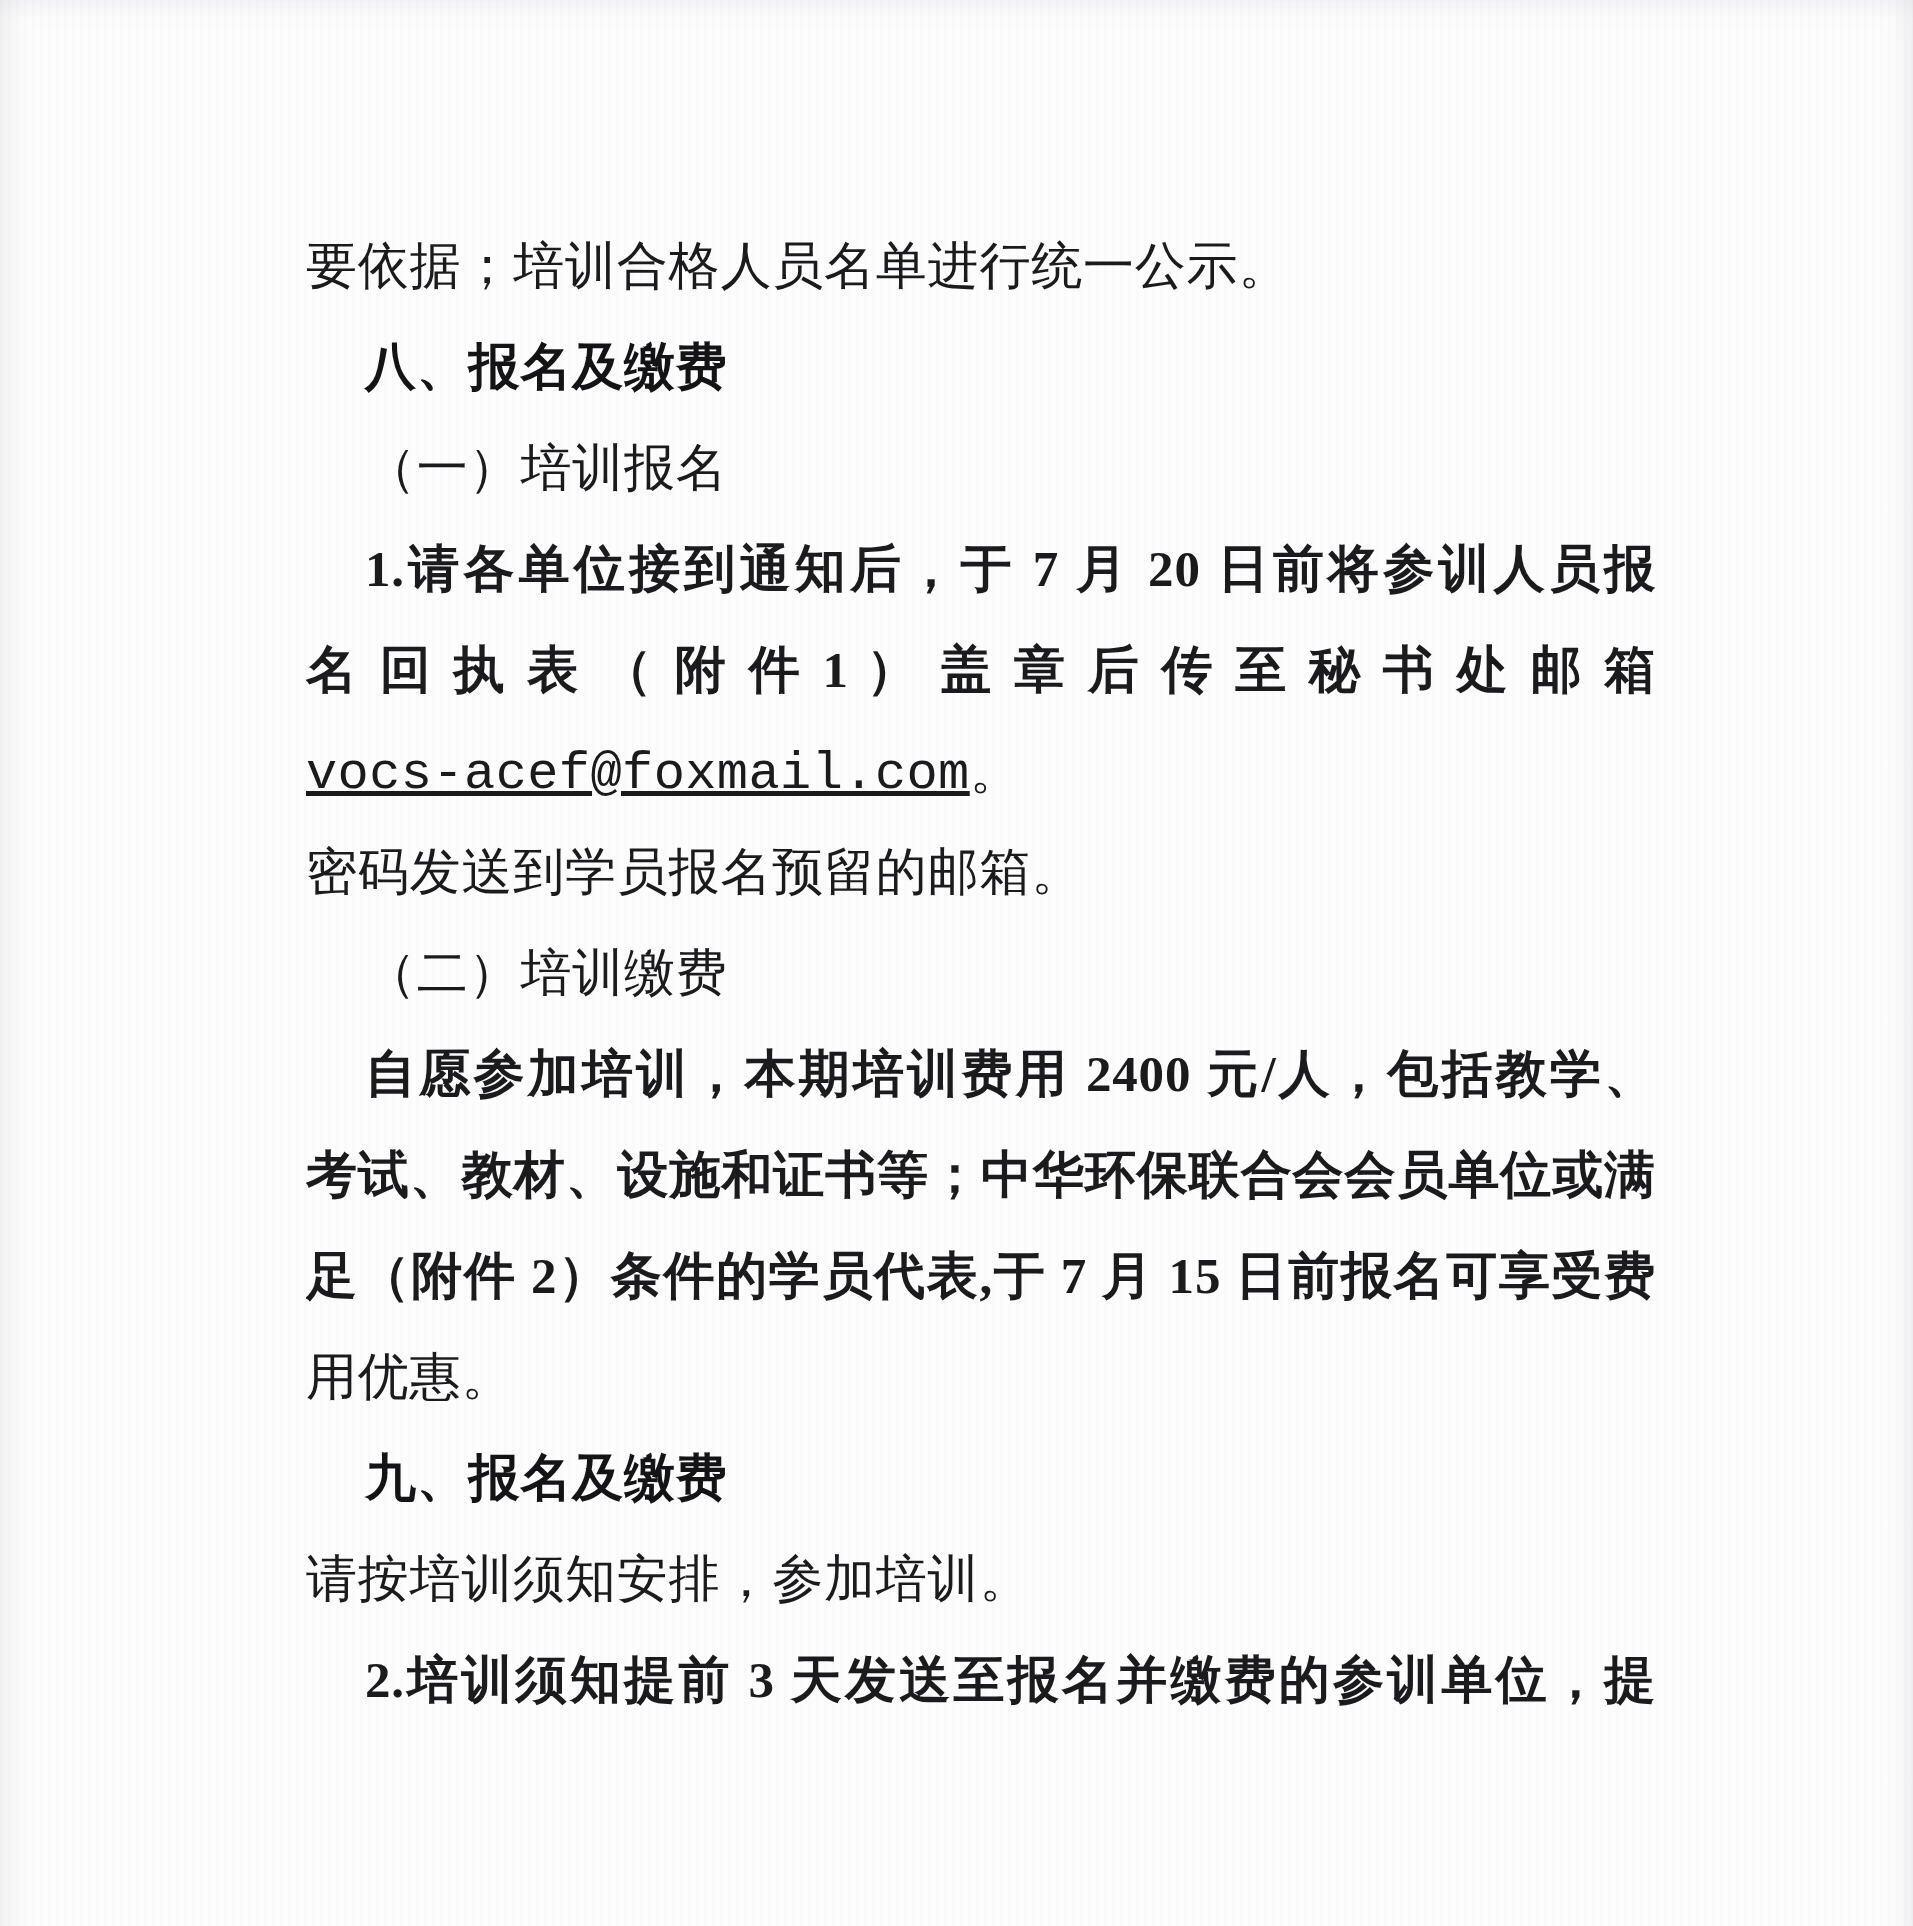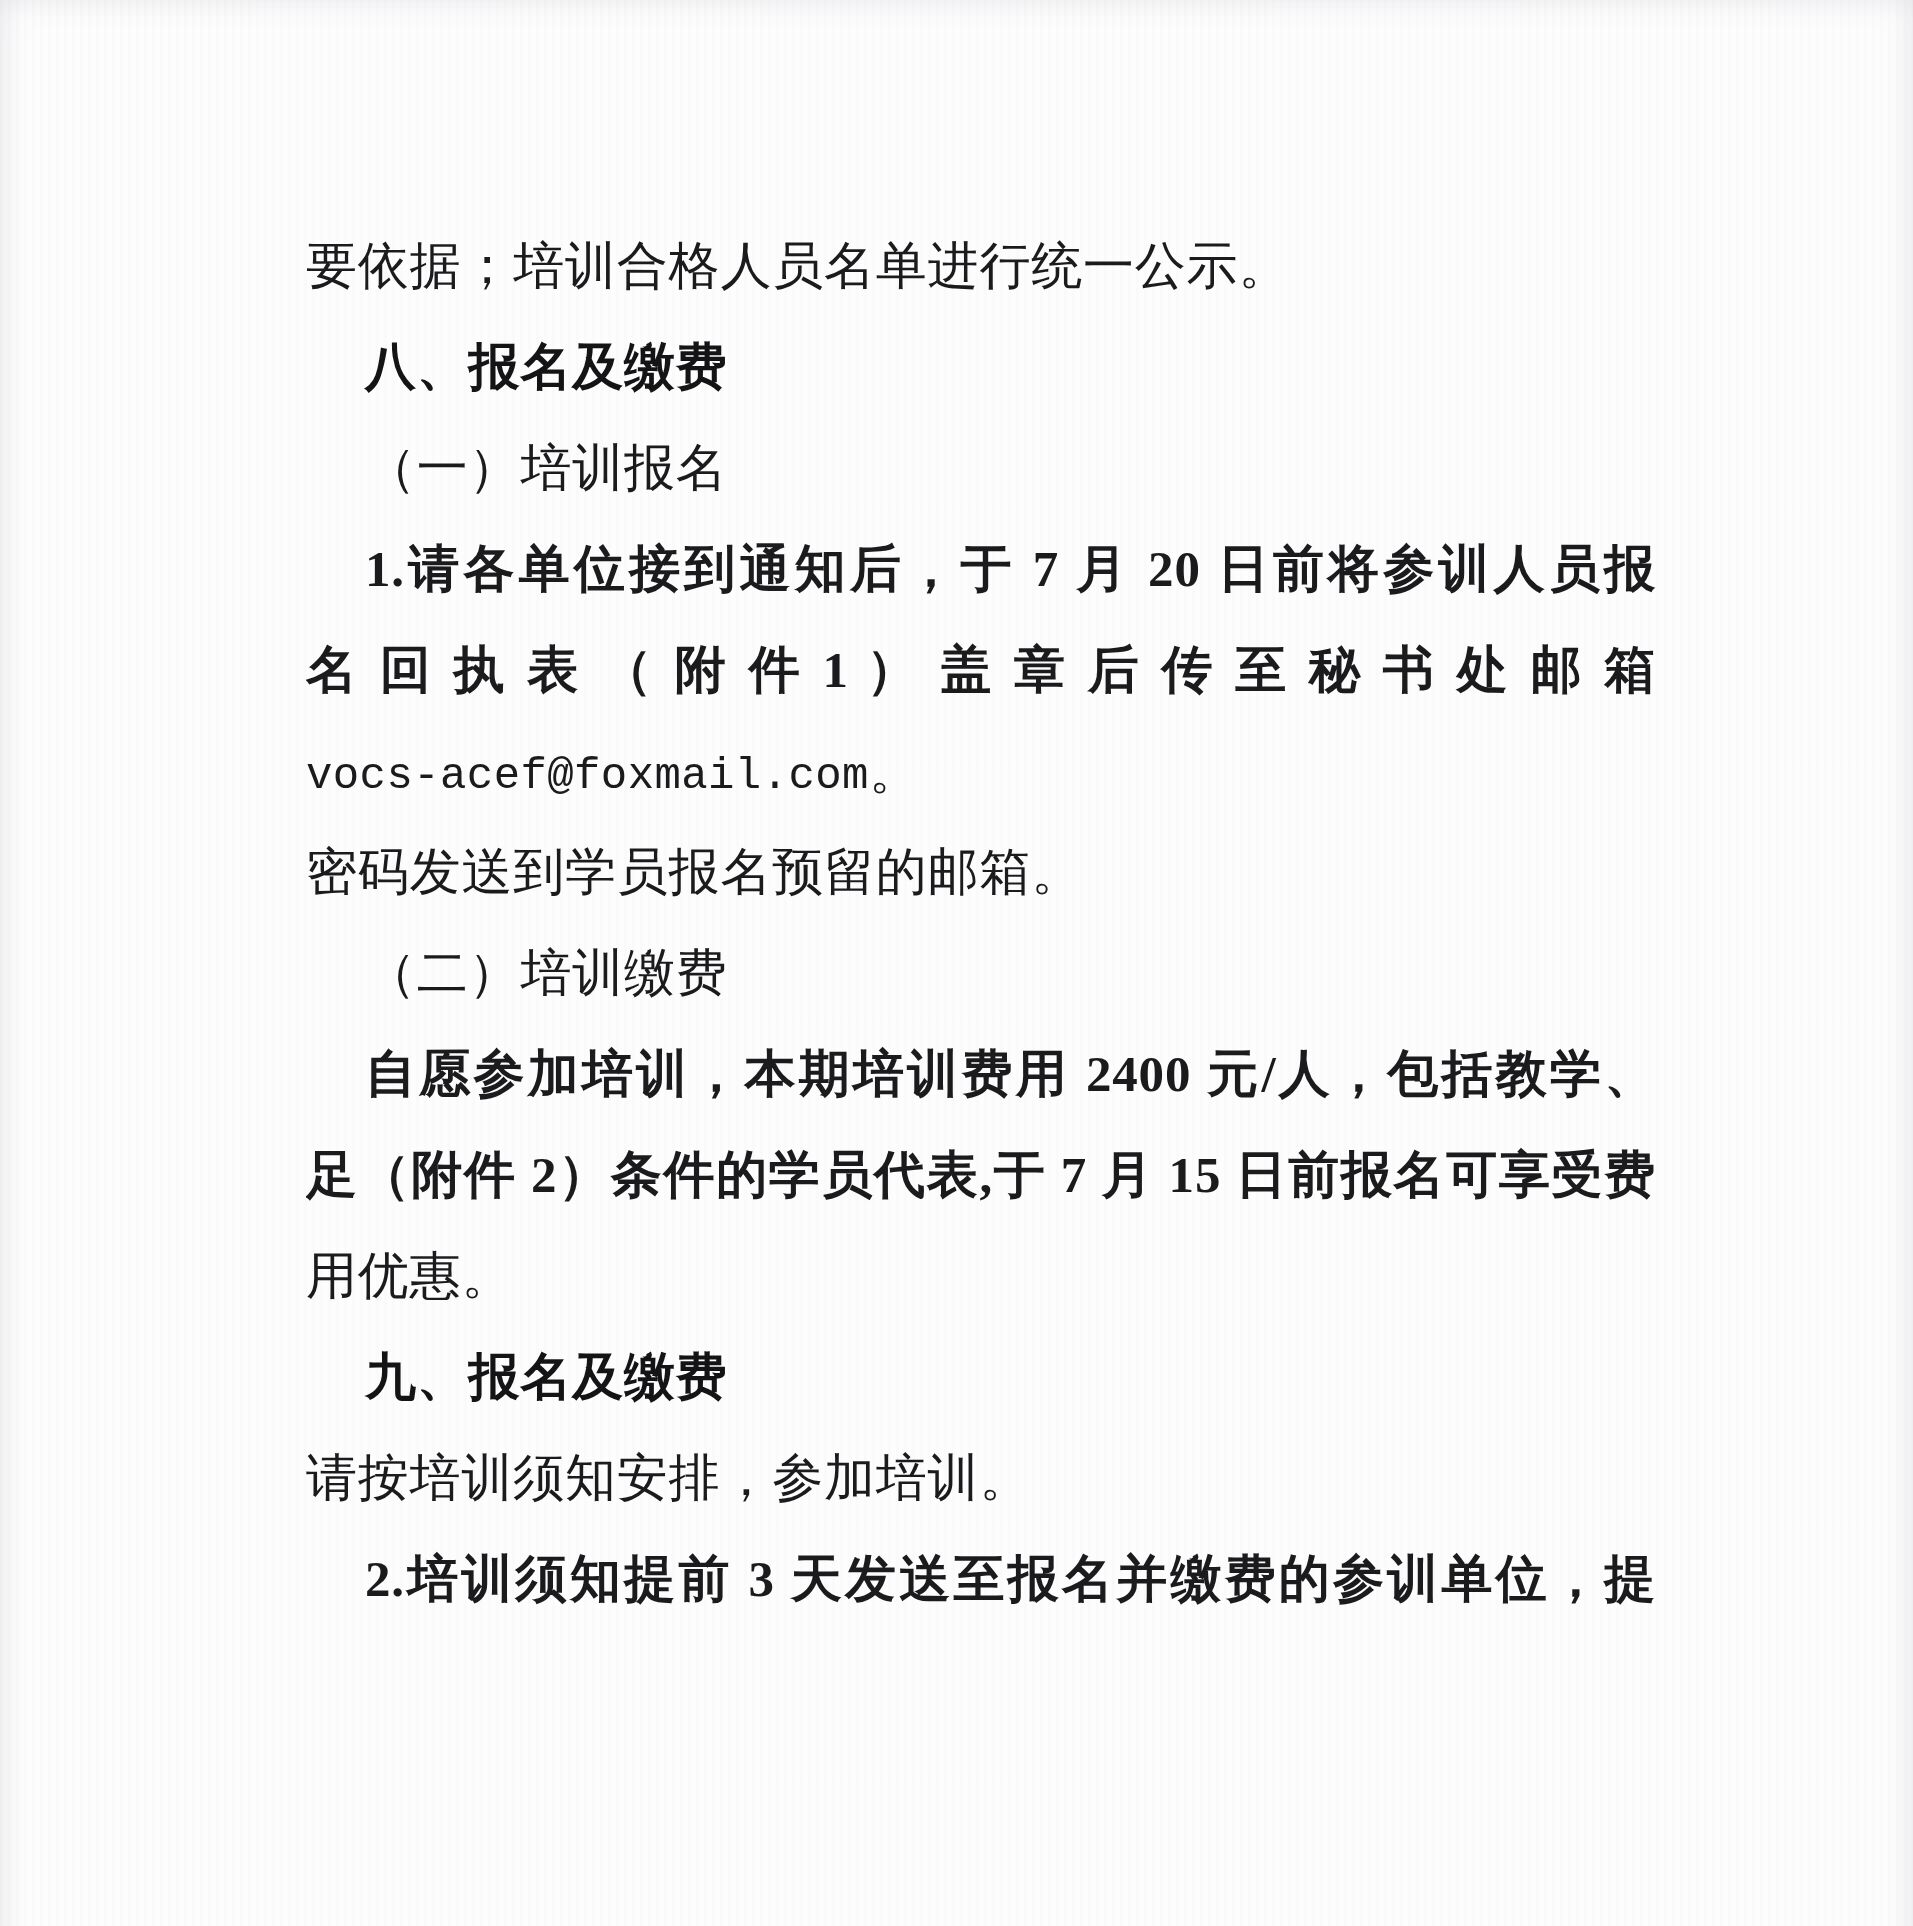--- a/index.html
+++ b/index.html
@@ -40,38 +40,39 @@
   .fill {
     white-space: normal;
     text-align: justify;
     text-align-last: justify;
     text-justify: inter-character;
     overflow: hidden;
     height: 101px;
     font-weight: bold;
   }
   .head { font-weight: 700; color: #141416; }
-  .email-text { font-family: "Liberation Mono", "DejaVu Sans Mono", monospace; font-size: 44px; letter-spacing: 0.4px; }
+  .email-text { font-family: "Liberation Mono", "DejaVu Sans Mono", monospace; font-size: 52px; letter-spacing: 0.4px; text-decoration: underline; }
 </style>
 </head>
 <body>
 
 <div class="page">
   <div class="doc">
     <div class="line">要依据；培训合格人员名单进行统一公示。</div>
     <div class="line ind head">八、报名及缴费</div>
     <div class="line ind">（一）培训报名</div>
     <div class="line ind fill">1.请各单位接到通知后，于 7 月 20 日前将参训人员报</div>
     <div class="line fill">名 回 执 表 （ 附 件 1 ） 盖 章 后 传 至 秘 书 处 邮 箱</div>
     <div class="line">
       <span class="email-text">vocs-acef@foxmail.com</span><span>。</span>
     </div>
     <div class="line">密码发送到学员报名预留的邮箱。</div>
     <div class="line ind">（二）培训缴费</div>
     <div class="line ind fill">自愿参加培训，本期培训费用 2400 元/人，包括教学、</div>
+    <div class="line fill">考试、教材、设施和证书等；中华环保联合会会员单位或满</div>
     <div class="line fill">足（附件 2）条件的学员代表,于 7 月 15 日前报名可享受费</div>
     <div class="line">用优惠。</div>
     <div class="line ind head">九、报名及缴费</div>
     <div class="line">请按培训须知安排，参加培训。</div>
     <div class="line ind fill">2.培训须知提前 3 天发送至报名并缴费的参训单位，提</div>
 
   </div>
 
 </div>
 

